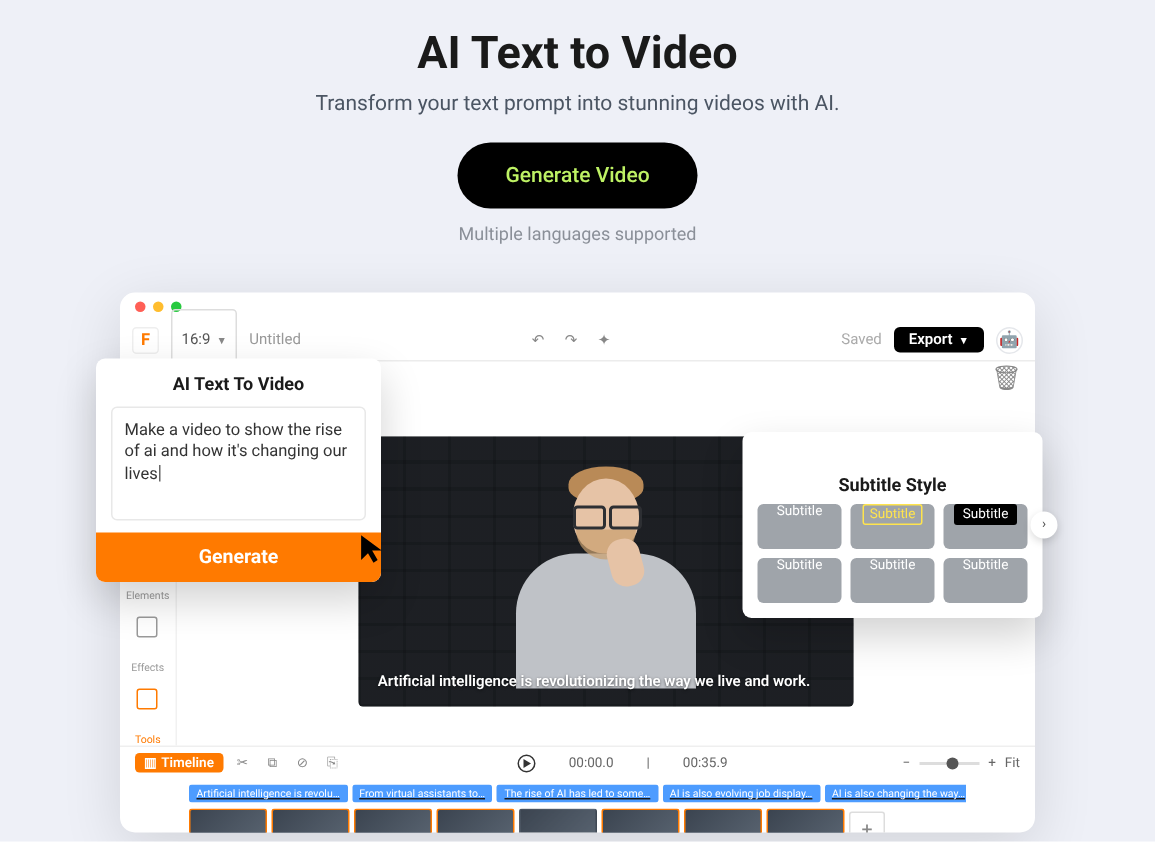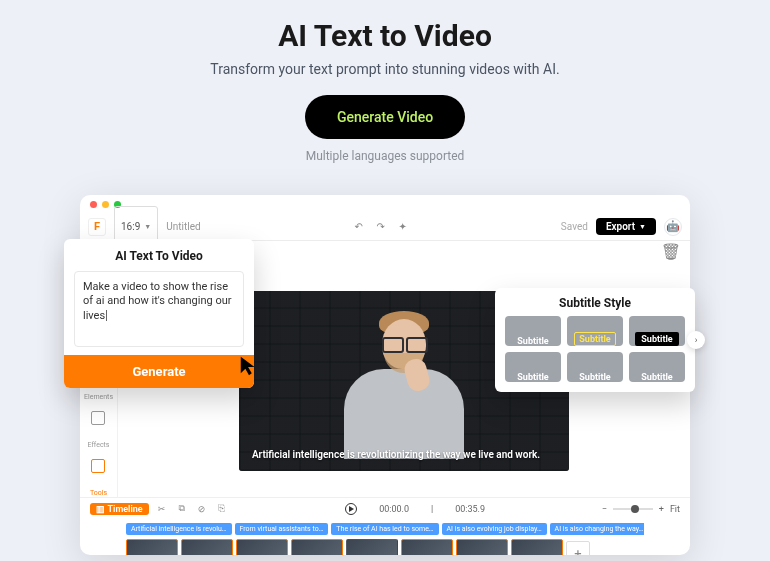--- a/index.html
+++ b/index.html
@@ -107,21 +107,21 @@
   .ctrl-center { flex:1; display:flex; align-items:center; justify-content:center; gap:22px; }
   .play { width:12px; height:12px; border-radius:50%; border:1px solid #333; display:flex; align-items:center; justify-content:center; }
   .play::after { content:""; border-left:5px solid #333; border-top:3px solid transparent; border-bottom:3px solid transparent; margin-left:1px;}
   .ctrl-right { display:flex; align-items:center; gap:6px; }
   .slider { width:40px; height:2px; background:#ddd; position:relative; }
   .slider::after { content:""; position:absolute; left:18px; top:-3px; width:8px; height:8px; border-radius:50%; background:#555; }
 
   .timeline {
     padding: 4px 46px 0 46px;
   }
-  .chips { display:flex; gap:3px; margin-bottom:4px; overflow:hidden; }
+  .chips { display:flex; gap:3px; margin-bottom:4px; overflow:hidden;text-decoration:underline; }
   .chip {
     background:#4d9cff; color:#fff; font-size:7px; padding:2px 5px; border-radius:2px;
     white-space:nowrap; flex-shrink:0;
   }
   .thumbs { display:flex; gap:3px; overflow:hidden; align-items:center;}
   .thumb {
     width:52px; height:28px; background:#475569; border-radius:2px;
     background-image: linear-gradient(135deg,#3b4450,#5b6673);
     border:1px solid #ff7a00; flex-shrink:0;
   }
@@ -155,25 +155,25 @@
   .cursor-icon {
     position:absolute; left:238px; top:355px; z-index:5; width:22px; height:22px;
   }
 
   
   .subtitle-card {
     position:absolute; left:495px; top:288px; width:200px; background:#fff;
     border-radius:6px; box-shadow:0 12px 28px rgba(0,0,0,0.18); z-index:4;
     padding:8px 10px 10px 10px;
   }
-  .subtitle-title { font-size:12px; font-weight:700; text-align:center; margin-bottom:6px; }
+  .subtitle-title { font-size:12px; font-weight:700; text-align:center; margin-bottom:6px;margin-top:20px; }
   .sub-grid { display:grid; grid-template-columns:repeat(3,1fr); gap:6px; }
   .sub-opt {
-    height:30px; border-radius:4px; display:flex; align-items:flex-end; justify-content:center;
-    font-size:9px; font-weight:700; color:#fff;
+    height:30px; border-radius:4px; display:flex; align-items:flex-start; justify-content:center;
+    font-size:9px; font-weight:400; color:#fff;
     background:#9fa4aa;
   }
   .sub-opt.yellow span{ color:#ffe44d; border:1px solid #ffe44d; padding:1px 4px; border-radius:2px;}
   .sub-opt.boxed span{ background:#000; padding:2px 6px; border-radius:2px;}
   .sub-arrow {
     position:absolute; right:-10px; top:50%; transform:translateY(-50%);
     width:18px; height:18px; border-radius:50%; background:#fff;
     box-shadow:0 2px 6px rgba(0,0,0,0.15);
     display:flex; align-items:center; justify-content:center; font-size:9px; color:#555;
   }

